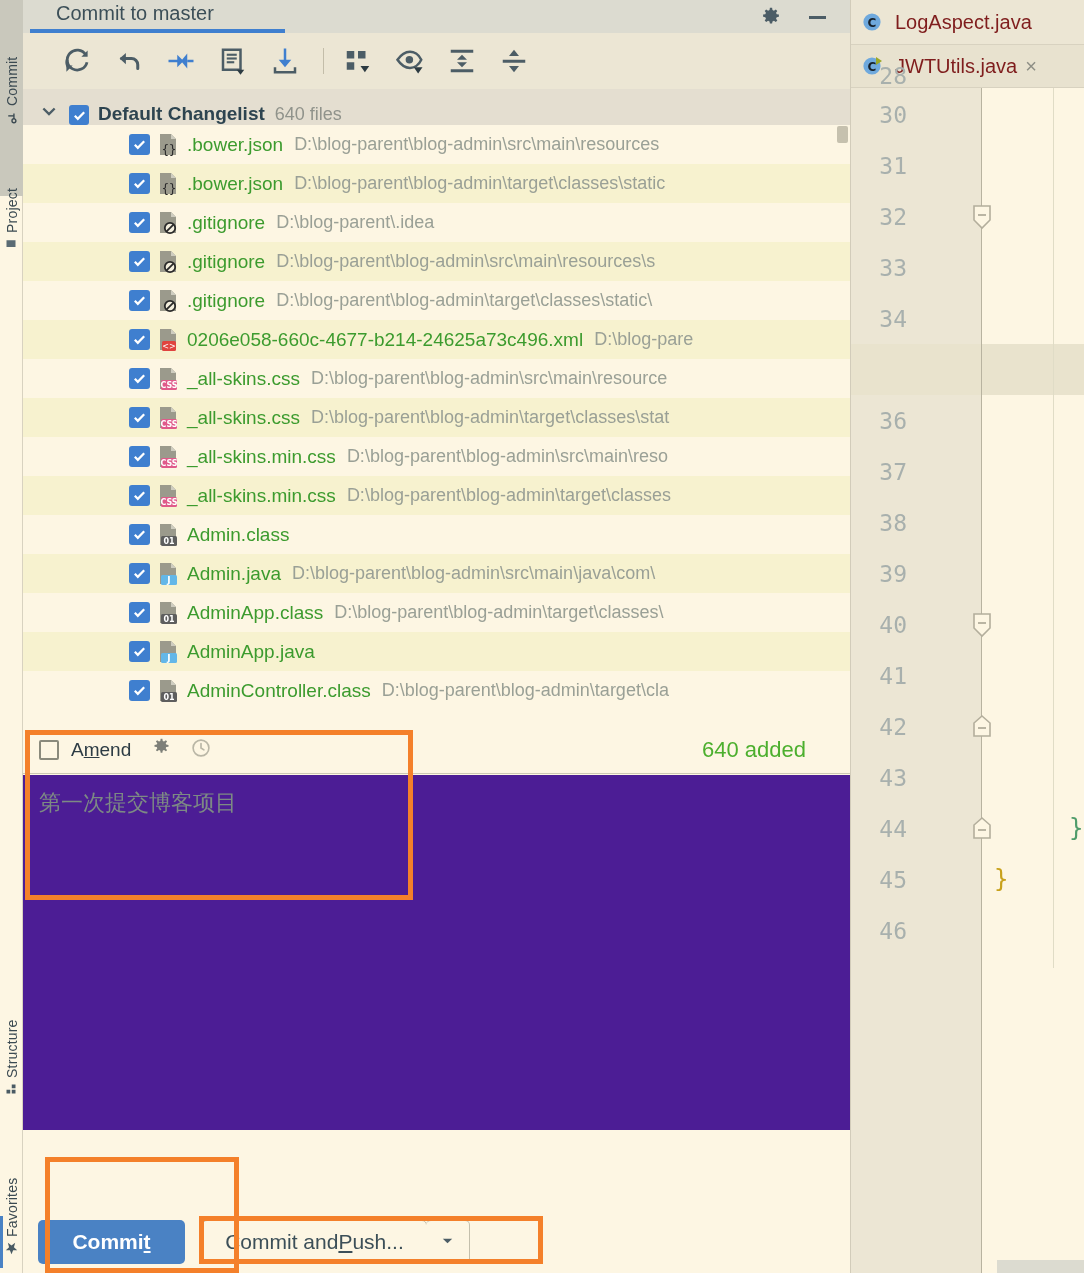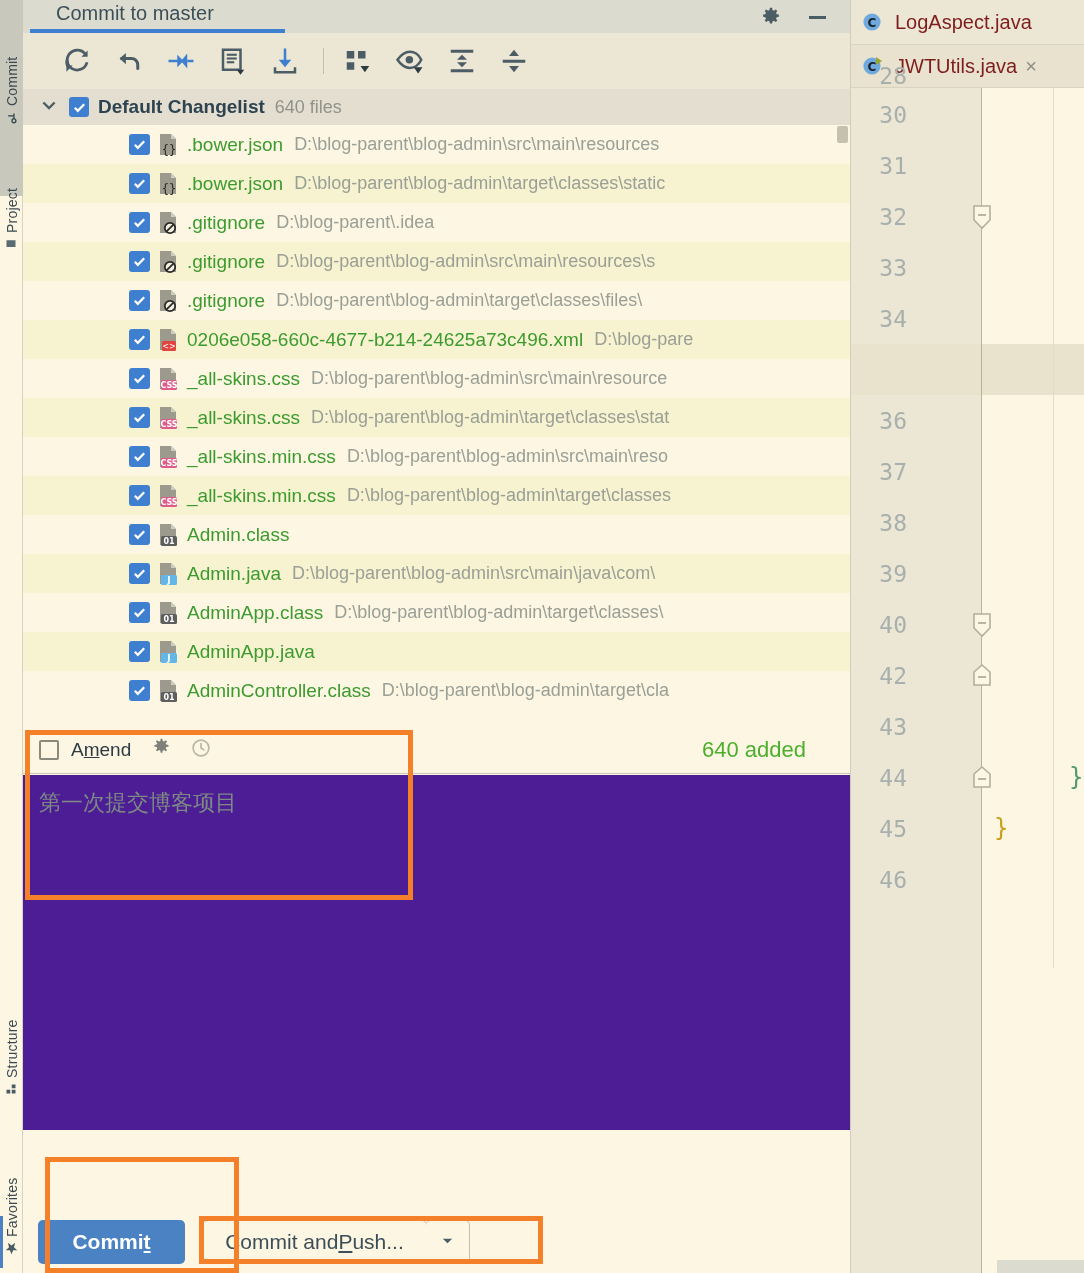--- a/index.html
+++ b/index.html
@@ -90,21 +90,21 @@
   .tb-sep {
     width: 1px; height: 26px; background: #c3bda9;
     margin: 0 14px 0 6px;
   }
 
   
   .changelist-row {
     position: absolute; left: 0; top: 89px;
     width: 827px; height: 36px;
     background: #e4ded0;
-    display: flex; align-items: center;
+    display: flex; align-items: flex-end;
   }
   .chevron-dn { margin-left: 16px; margin-right: 10px; }
   .cl-check {
     width: 20px; height: 20px; border-radius: 3px;
     background: #3f7fcf;
     display: flex; align-items: center; justify-content: center;
     margin-right: 9px;
   }
   .cl-name { font-size: 19px; font-weight: bold; color: #2d4450; }
   .cl-count { font-size: 18px; color: #90938b; margin-left: 10px; }
@@ -507,21 +507,21 @@
           </span>
           <span class="fr-icon">
             <svg width="24" height="24" viewBox="0 0 24 24">
               <path d="M2 1h11l5 5v16H2z" fill="#9b9a8c"></path>
               <path d="M13 1l5 5h-5z" fill="#cfcdc0"></path>
               <circle cx="12" cy="17" r="5.2" fill="#f3eedd" stroke="#2a2a2a" stroke-width="1.8"></circle>
               <line x1="8.6" y1="20.4" x2="15.4" y2="13.6" stroke="#2a2a2a" stroke-width="1.8"></line>
             </svg>
           </span>
           <span class="fr-name">.gitignore</span>
-          <span class="fr-path">D:\blog-parent\blog-admin\target\classes\files\</span>
+          <span class="fr-path">D:\blog-parent\blog-admin\target\classes\static\</span>
         </div>
         <div class="file-row alt">
           <span class="fr-check">
             <svg width="15" height="15" viewBox="0 0 16 16">
               <path fill="none" stroke="#fff" stroke-width="2.4" d="M3 8.3l3.2 3.2L13 4.6"></path>
             </svg>
           </span>
           <span class="fr-icon">
             <svg width="24" height="24" viewBox="0 0 24 24">
               <path d="M2 1h11l5 5v16H2z" fill="#9b9a8c"></path>
@@ -804,20 +804,23 @@
             <span class="ln">39</span>
           </div>
           <div class="lrow">
             <span class="ln">40</span>
             <span class="fold-mark" style="top: 13px;"><svg width="24" height="26" viewBox="0 0 24 26">
                 <path d="M4 2h16v14l-8 8-8-8z" fill="#fdf6e3" stroke="#b3ae9c" stroke-width="1.6"></path>
                 <line x1="8" y1="11" x2="16" y2="11" stroke="#b3ae9c" stroke-width="1.8"></line>
               </svg></span>
           </div>
           <div class="lrow">
+            <span class="ln">41</span>
+          </div>
+          <div class="lrow">
             <span class="ln">42</span>
             <span class="fold-mark" style="top: 13px;"><svg width="24" height="26" viewBox="0 0 24 26">
                 <path d="M12 2l8 7v13H4V9z" fill="#fdf6e3" stroke="#b3ae9c" stroke-width="1.6"></path>
                 <line x1="8" y1="14" x2="16" y2="14" stroke="#b3ae9c" stroke-width="1.8"></line>
               </svg></span>
           </div>
           <div class="lrow">
             <span class="ln">43</span>
           </div>
           <div class="lrow">

